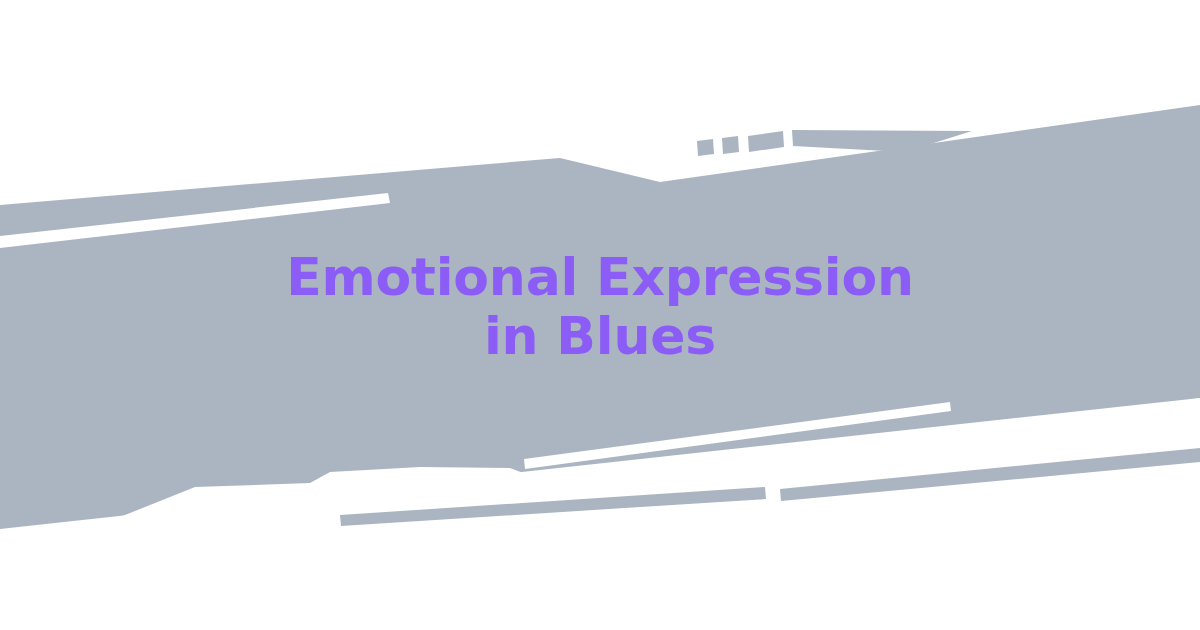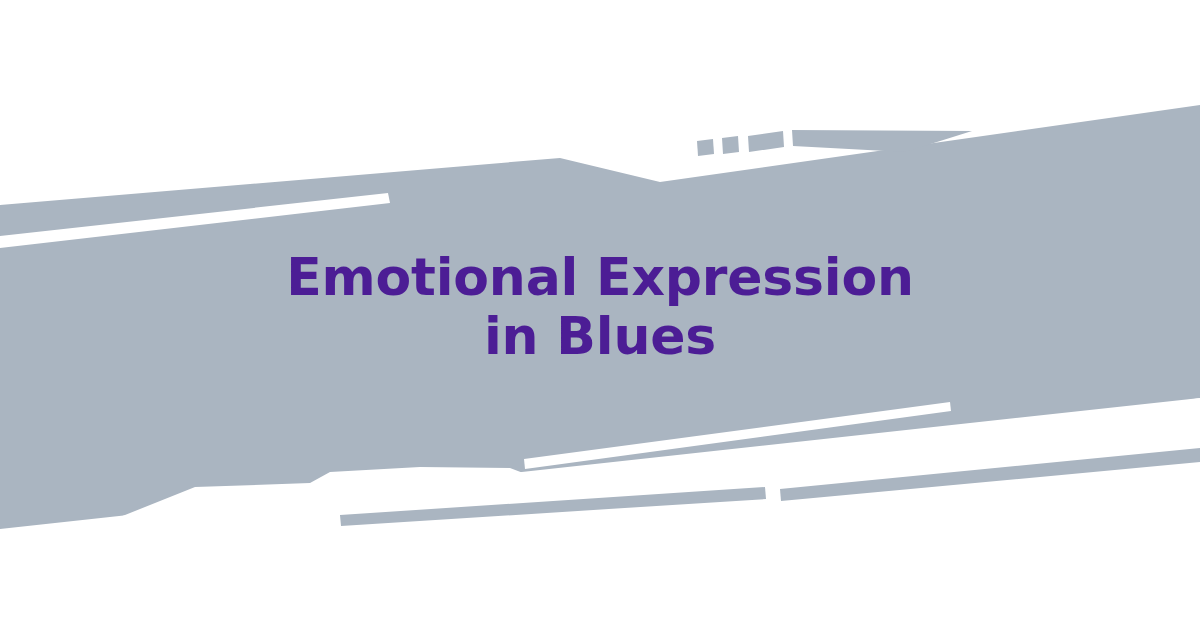--- a/index.html
+++ b/index.html
@@ -30,21 +30,21 @@
     width: 1200px;
     height: 630px;
     display: flex;
     align-items: center;
     justify-content: center;
     pointer-events: none;
   }
   #title-text {
     max-width: 640px;
     text-align: center;
-    color: #4c1d95;
+    color: #8b5cf6;
     font-size: 52px;
     line-height: 1.14;
     font-weight: 700;
     letter-spacing: -0.2px;
     margin: 0;
     padding: 0 10px;
     transform: translateY(-8px);
     word-wrap: break-word;
   }
 </style>

